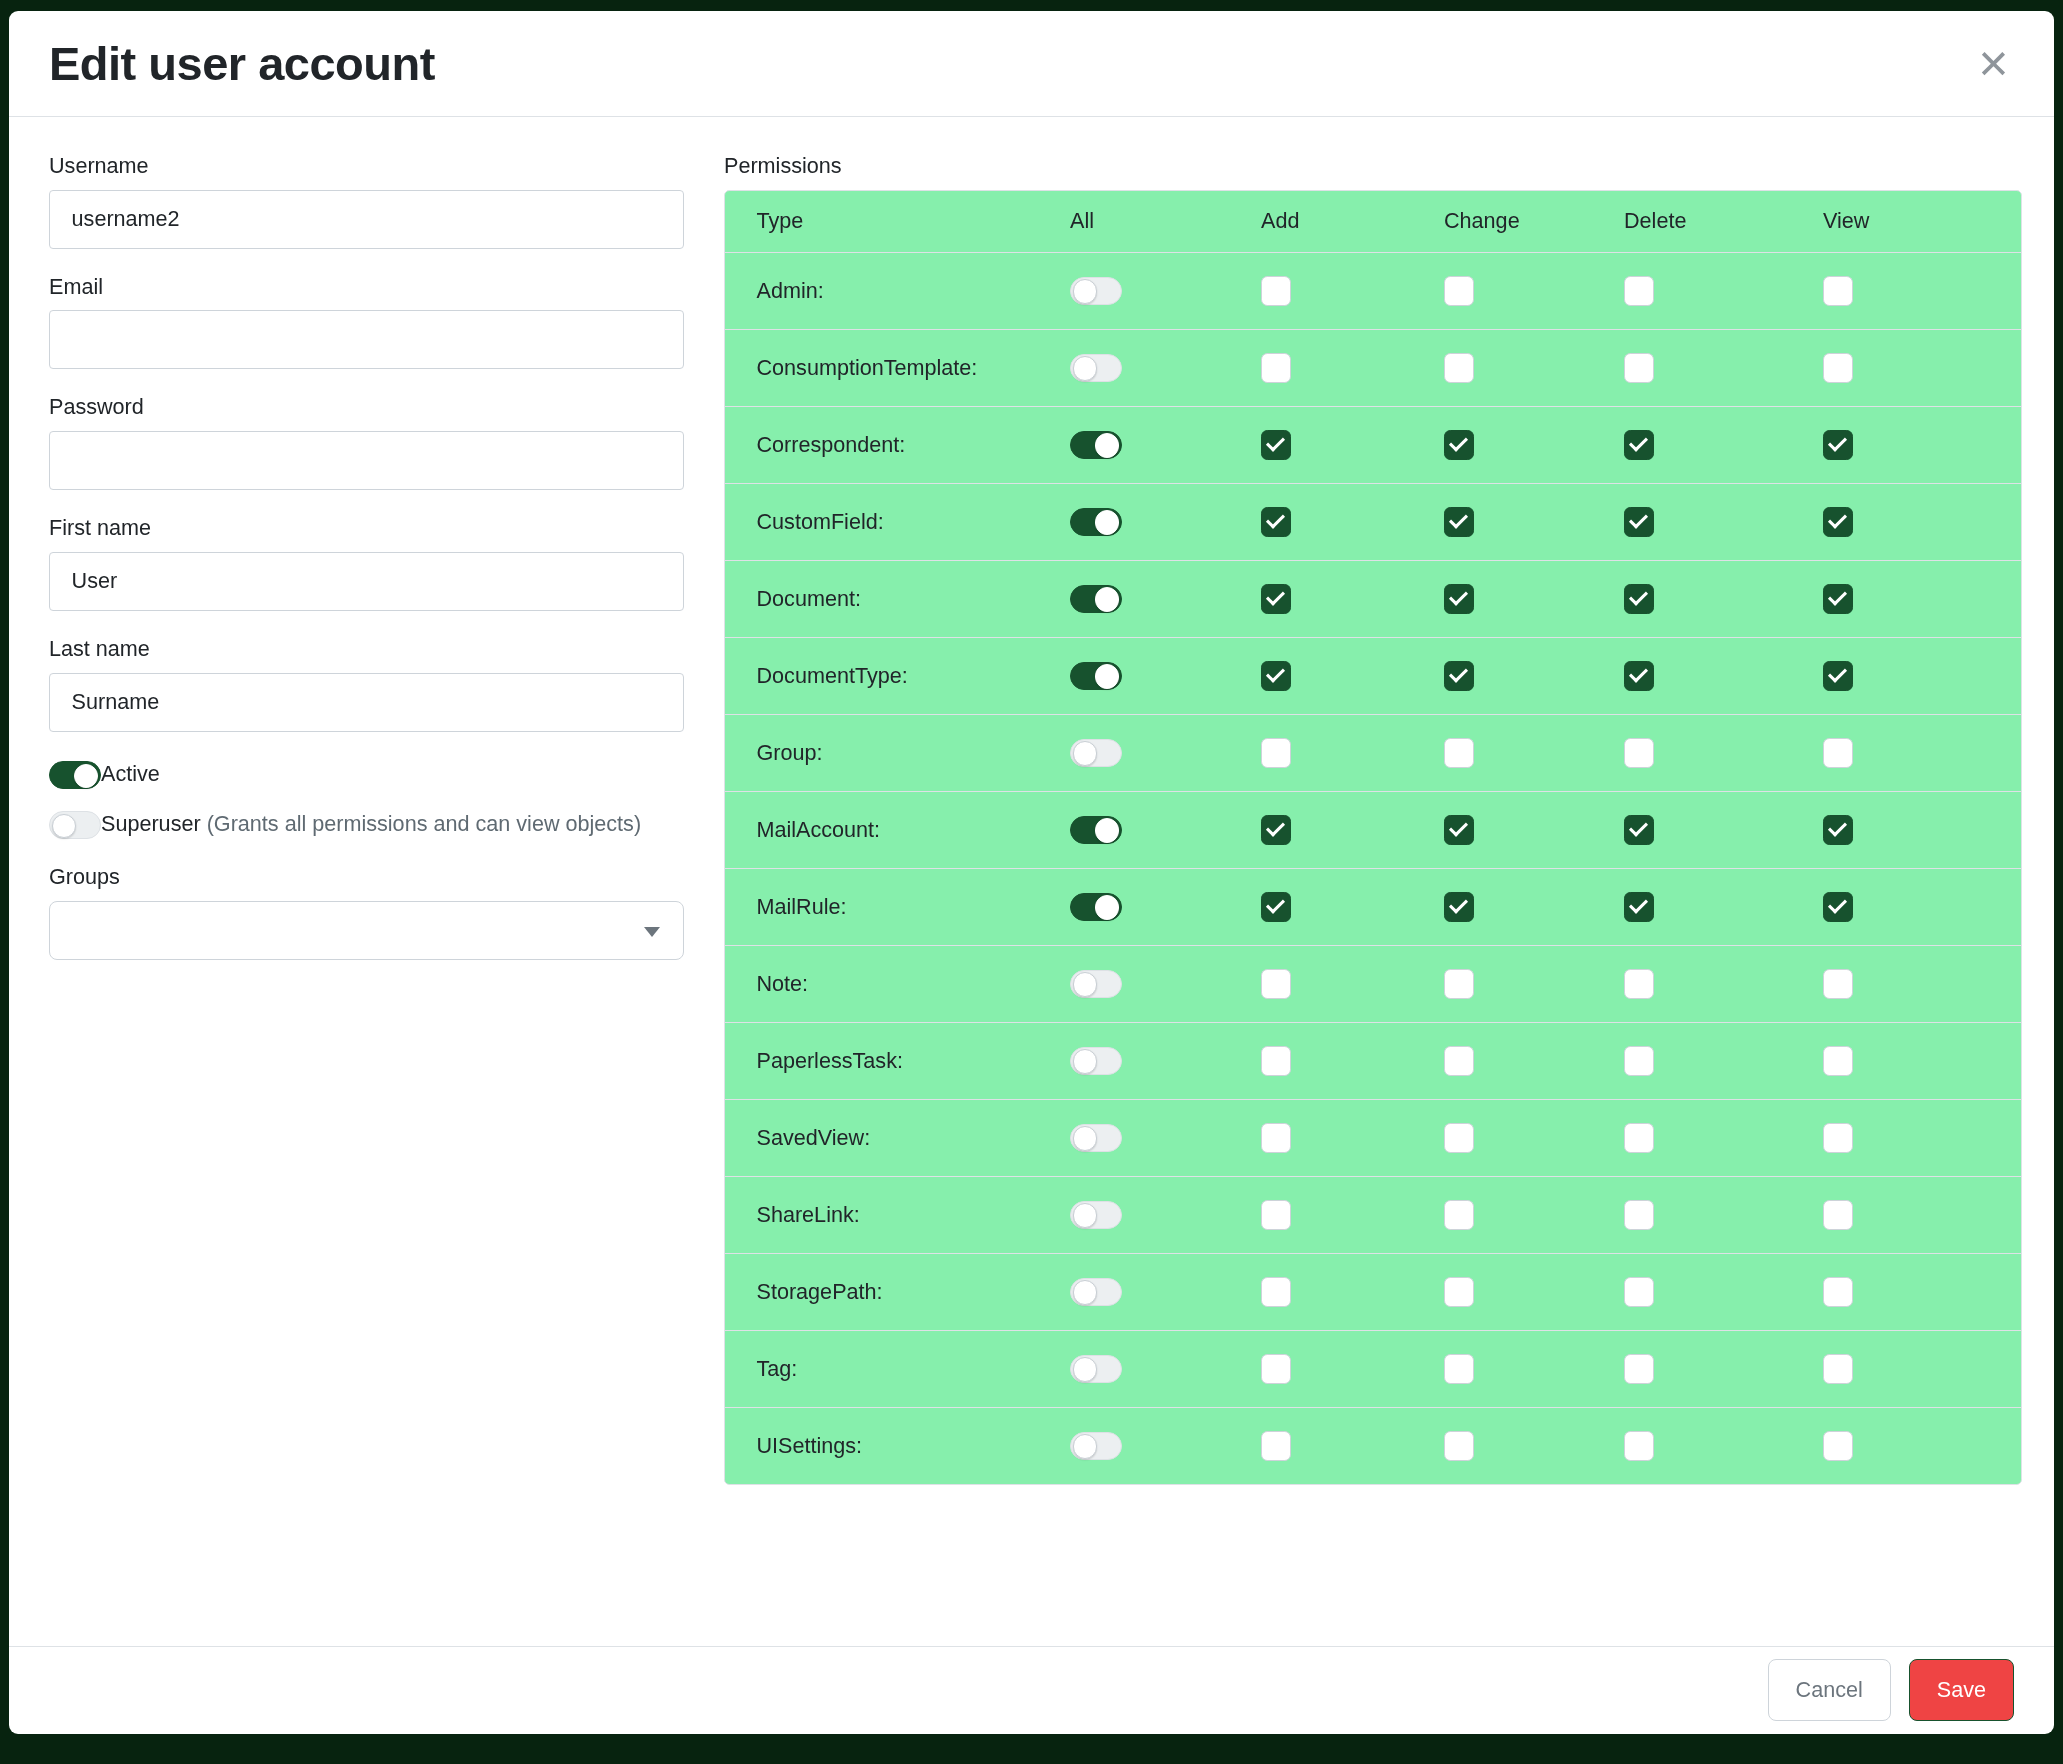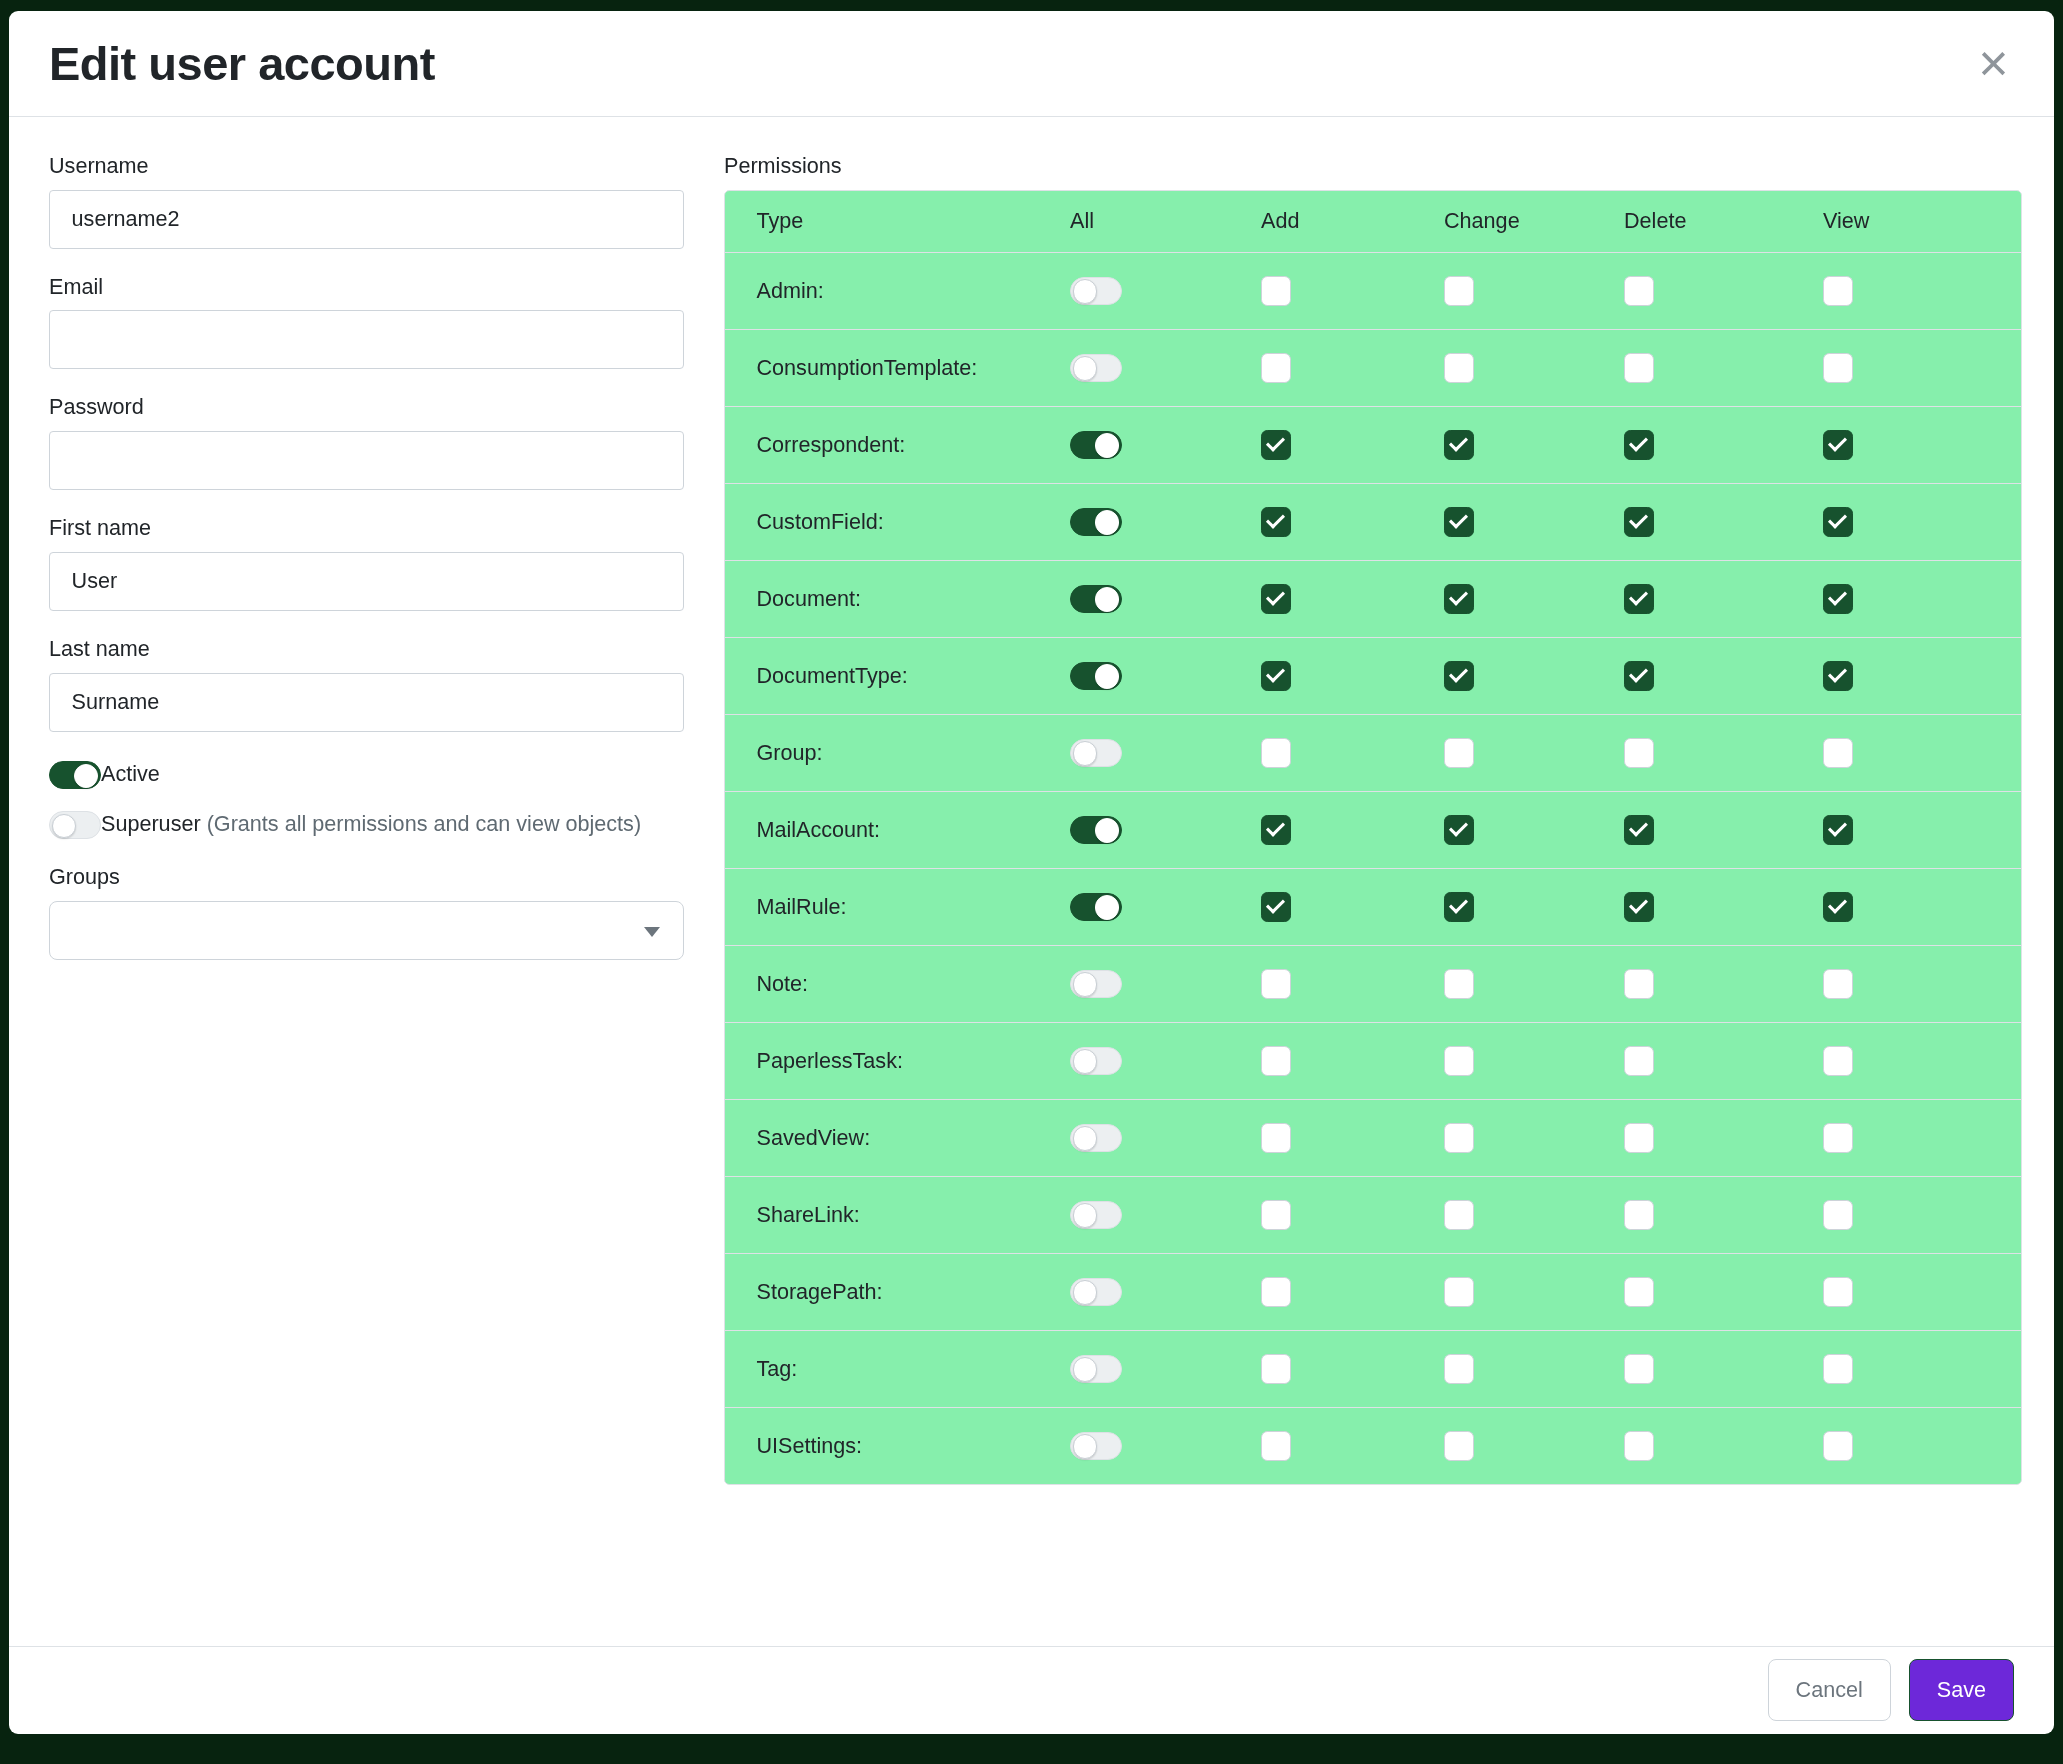--- a/index.html
+++ b/index.html
@@ -107,21 +107,21 @@
     border-top:0.9px solid #dee2e6;
     padding:12.6px 40px;
     display:flex; justify-content:flex-end; align-items:center; gap:18px;
   }
   .btn {
     height:62px; padding:0 27px;
     font-size:21.6px; border-radius:8px; cursor:pointer;
     font-family:"Liberation Sans", sans-serif;
   }
   .btn-cancel { background:#fff; color:#6c757d; border:0.9px solid #ced4da; }
-  .btn-save { background:#6d28d9; color:#fff; border:0.9px solid #17522e; }
+  .btn-save { background:#ef4444; color:#fff; border:0.9px solid #17522e; }
 </style>
 </head>
 <body>
 
 <div class="modal">
 
   <div class="modal-header">
     <h1 class="modal-title">Edit user account</h1>
     <button class="close-btn">×</button>
   </div>

